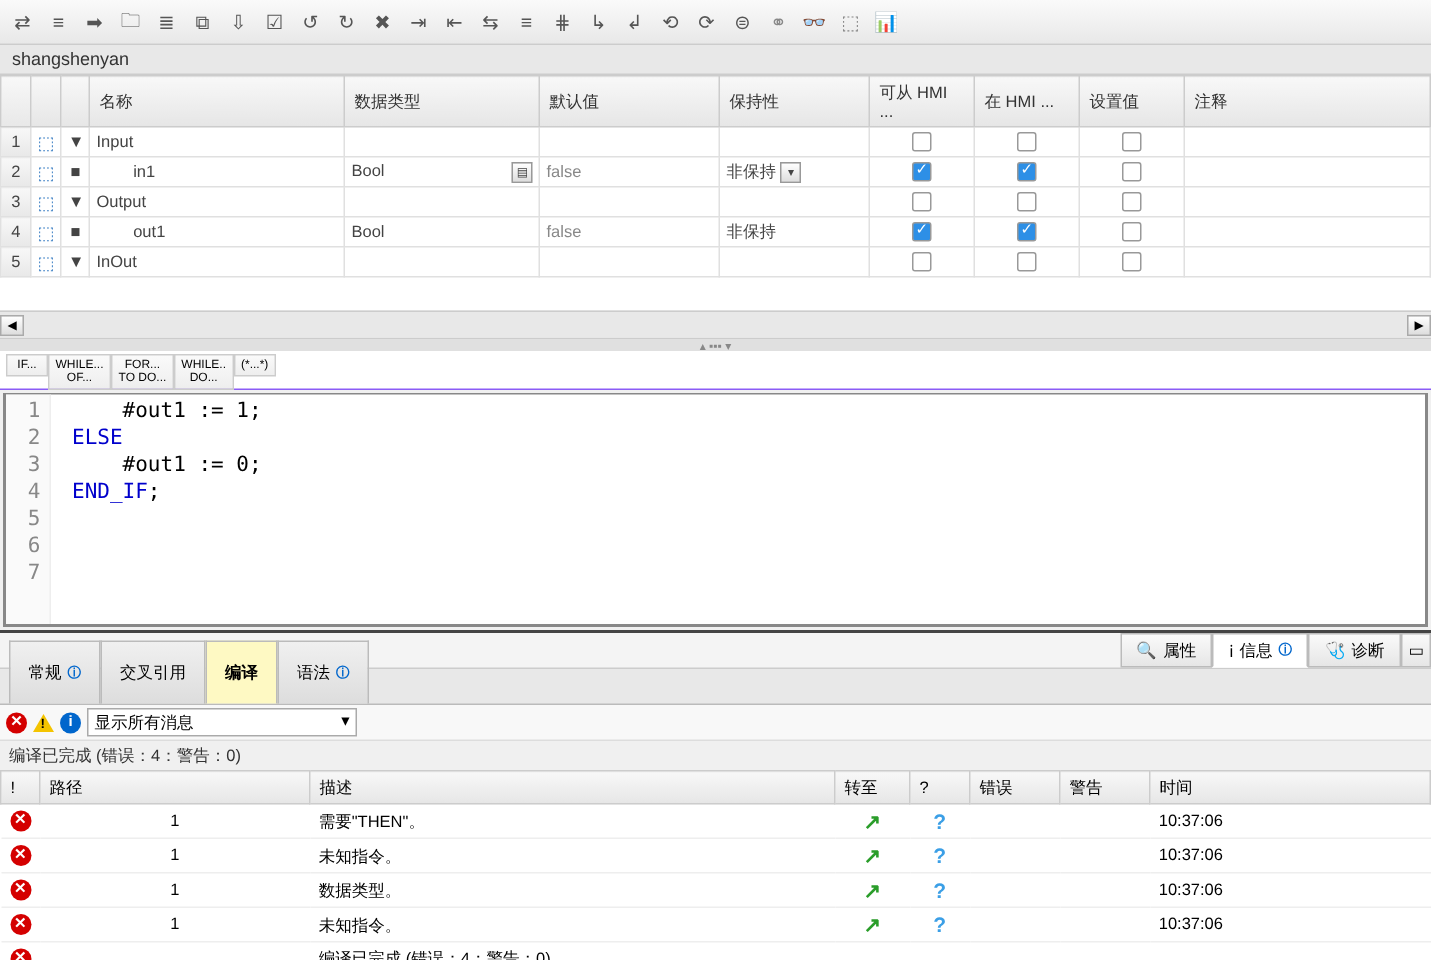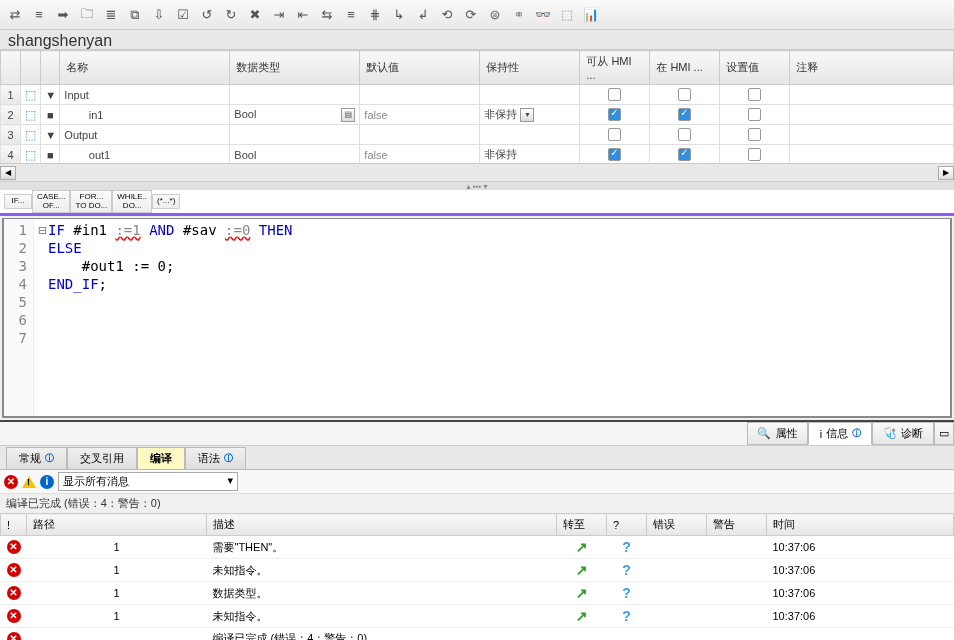--- a/index.html
+++ b/index.html
@@ -1,50 +1,50 @@
 <!DOCTYPE html>
 <html><head>
 <meta charset="utf-8">
 <style>
 * { box-sizing: border-box; margin: 0; padding: 0; }
 body { font-family: "Microsoft YaHei", Arial, sans-serif; font-size: 11px; background: #f0f0f0; width: 954px; height: 640px; overflow: hidden; display: flex; flex-direction: column; }
 .toolbar { height: 30px; background: linear-gradient(#fafafa, #e8e8e8); border-bottom: 1px solid #ccc; display: flex; align-items: center; padding: 0 6px; gap: 6px; }
 .tb-btn { width: 18px; height: 18px; display: inline-flex; align-items: center; justify-content: center; cursor: pointer; font-size: 13px; color: #555; }
-.title-bar { height: 20px; background: #e8e8e8; padding: 2px 8px; font-size: 16px; color: #333; border-bottom: 1px solid #ccc; }
-.interface-table { background: #fff; border-bottom: 1px solid #ccc; height: 132px; display: flex; flex-direction: column; }
+.title-bar { height: 20px; background: #e8e8e8; padding: 2px 8px; font-size: 12px; color: #333; border-bottom: 1px solid #ccc; }
+.interface-table { background: #fff; border-bottom: 1px solid #ccc; height: 176px; display: flex; flex-direction: column; }
 .tbl { width: 100%; border-collapse: collapse; }
 .tbl th { background: linear-gradient(#f8f8f8, #e6e6e6); border: 1px solid #ccc; padding: 3px 6px; font-weight: normal; text-align: left; font-size: 11px; color: #333; height: 20px; }
 .tbl td { border: 1px solid #e0e0e0; padding: 2px 4px; font-size: 11px; color: #444; height: 20px; background: #fff; white-space: nowrap; }
 .row-num { width: 20px; text-align: center; background: linear-gradient(#f8f8f8, #e8e8e8) !important; color: #666; }
 .icon-col { width: 18px; text-align: center; }
 .param-icon { color: #3b7fc4; font-size: 12px; }
 .expander { color: #444; cursor: pointer; display: inline-block; width: 10px; }
 .cb { width: 13px; height: 13px; border: 1px solid #999; display: inline-block; background: #fff; border-radius: 2px; vertical-align: middle; }
 .cb.checked { background: #2d8fe6; position: relative; }
 .cb.checked::after { content: "✓"; color: #fff; font-size: 10px; position: absolute; left: 1px; top: -2px; }
 .dd { border: 1px solid #999; width: 14px; height: 14px; display: inline-block; background: linear-gradient(#fff,#ddd); vertical-align: middle; font-size: 8px; text-align: center; line-height: 12px; }
 .tbl-scroll { flex: 1; overflow: auto; }
 .hscroll { height: 18px; background: #e8e8e8; border-top: 1px solid #ccc; display: flex; align-items: center; }
 .hscroll-btn { width: 16px; height: 14px; background: linear-gradient(#fff,#ddd); border: 1px solid #aaa; font-size: 8px; text-align: center; line-height: 12px; }
 .splitter { height: 8px; background: #e0e0e0; text-align: center; font-size: 8px; color: #888; cursor: ns-resize; }
-.code-toolbar { height: 26px; background: #fff; border-bottom: 3px solid #8b5cf6; display: flex; align-items: center; padding: 2px 4px; gap: 0; }
+.code-toolbar { height: 26px; background: #fff; border-bottom: 1px solid #8b5cf6; display: flex; align-items: flex-start; padding: 2px 4px; gap: 0; }
 .code-tb-btn { border: 1px solid #ccc; padding: 2px 4px; font-size: 8px; background: linear-gradient(#fafafa,#eee); cursor: pointer; display: flex; flex-direction: column; justify-content: center; line-height: 1.1; min-width: 28px; text-align: center; }
 .code-area { flex: 1; background: #fff; border: 2px solid #888; border-top-width: 1px; margin: 2px; display: flex; font-family: Consolas, monospace; font-size: 14px; overflow: auto; }
 .gutter { width: 30px; background: #fafafa; border-right: 1px solid #eee; text-align: right; padding: 2px 6px 2px 2px; color: #888; }
 .gutter div { height: 18px; line-height: 18px; }
 .code-lines { flex: 1; padding: 2px 4px; }
 .code-lines div { height: 18px; line-height: 18px; white-space: pre; }
 .kw { color: #0000cc; }
 .bad { color: #888; text-decoration: underline wavy red; }
 .fold { color: #888; display: inline-block; width: 10px; }
 .props-bar { height: 26px; background: #f4f4f4; border-top: 2px solid #444; border-bottom: 1px solid #ccc; display: flex; justify-content: flex-end; align-items: stretch; }
 .props-tab { border: 1px solid #bbb; padding: 3px 10px; background: linear-gradient(#fafafa,#e6e6e6); font-size: 11px; display: flex; align-items: center; gap: 4px; cursor: pointer; }
 .props-tab.sel { background: #fff; border-bottom: 1px solid #fff; }
 .sub-tabs { height: 24px; background: #e8e8e8; display: flex; align-items: flex-end; padding: 0 6px; border-bottom: 1px solid #bbb; }
-.sub-tab { border: 1px solid #bbb; border-bottom: none; padding: 3px 12px; background: linear-gradient(#f0f0f0,#ddd); font-size: 11px; cursor: pointer; display: flex; gap: 4px; align-items: center; }
+.sub-tab { border: 1px solid #bbb; border-bottom: none; padding: 13px 12px; background: linear-gradient(#f0f0f0,#ddd); font-size: 11px; cursor: pointer; display: flex; gap: 4px; align-items: center; }
 .sub-tab.sel { background: #fef9c3; font-weight: bold; }
 .filter-bar { height: 24px; background: #f8f8f8; border-bottom: 1px solid #ddd; display: flex; align-items: center; padding: 2px 4px; gap: 4px; }
 .icn-info { color: #0066cc; font-weight: bold; }
 .filter-sel { border: 1px solid #aaa; padding: 1px 4px; background: #fff; font-size: 11px; width: 180px; display: flex; justify-content: space-between; }
 .status-msg { padding: 2px 6px; font-size: 11px; color: #333; }
 .msg-table { flex: 1; overflow: auto; background: #fff; }
 .msg-table table { width: 100%; border-collapse: collapse; }
 .msg-table th { background: linear-gradient(#f8f8f8,#e6e6e6); border: 1px solid #ccc; padding: 3px 6px; text-align: left; font-weight: normal; font-size: 11px; }
 .msg-table td { border-bottom: 1px solid #eee; padding: 3px 6px; font-size: 11px; }
 .goto-arrow { color: #2a9d2a; font-weight: bold; font-size: 14px; }
@@ -188,21 +188,21 @@
   </div>
 </div>
 
 <div class="splitter">▴ ▪▪▪ ▾</div>
 
 <div class="code-toolbar" id="code-tb">
     <div class="code-tb-btn">
       <div>IF...</div>
     </div>
     <div class="code-tb-btn">
-      <div>CASE...</div>
+      <div>WHILE...</div>
       <div>OF...</div>
     </div>
     <div class="code-tb-btn">
       <div>FOR...</div>
       <div>TO DO...</div>
     </div>
     <div class="code-tb-btn">
       <div>WHILE..</div>
       <div>DO...</div>
     </div>
@@ -215,21 +215,21 @@
   <div class="gutter" id="gutter">
       <div>1</div>
       <div>2</div>
       <div>3</div>
       <div>4</div>
       <div>5</div>
       <div>6</div>
       <div>7</div>
     </div>
   <div class="code-lines" id="codelines">
-      <div><span class="fold">⊟</span><span class="kw">IF</span> #in1 <span class="bad">:=1</span> <span class="kw">AND</span> #sav <span class="bad">:=0</span> <span class="kw">THEN</span></div>
+      <div><span class="fold"></span>    #out1 := 1;</div>
       <div><span class="fold"></span><span class="kw">ELSE</span></div>
       <div><span class="fold"></span>    #out1 := 0;</div>
       <div><span class="fold"></span><span class="kw">END_IF</span>;</div>
       <div><span class="fold"></span></div>
     </div>
 </div>
 
 <div class="bottom-panel">
   <div class="props-bar">
     <div class="props-tab">

